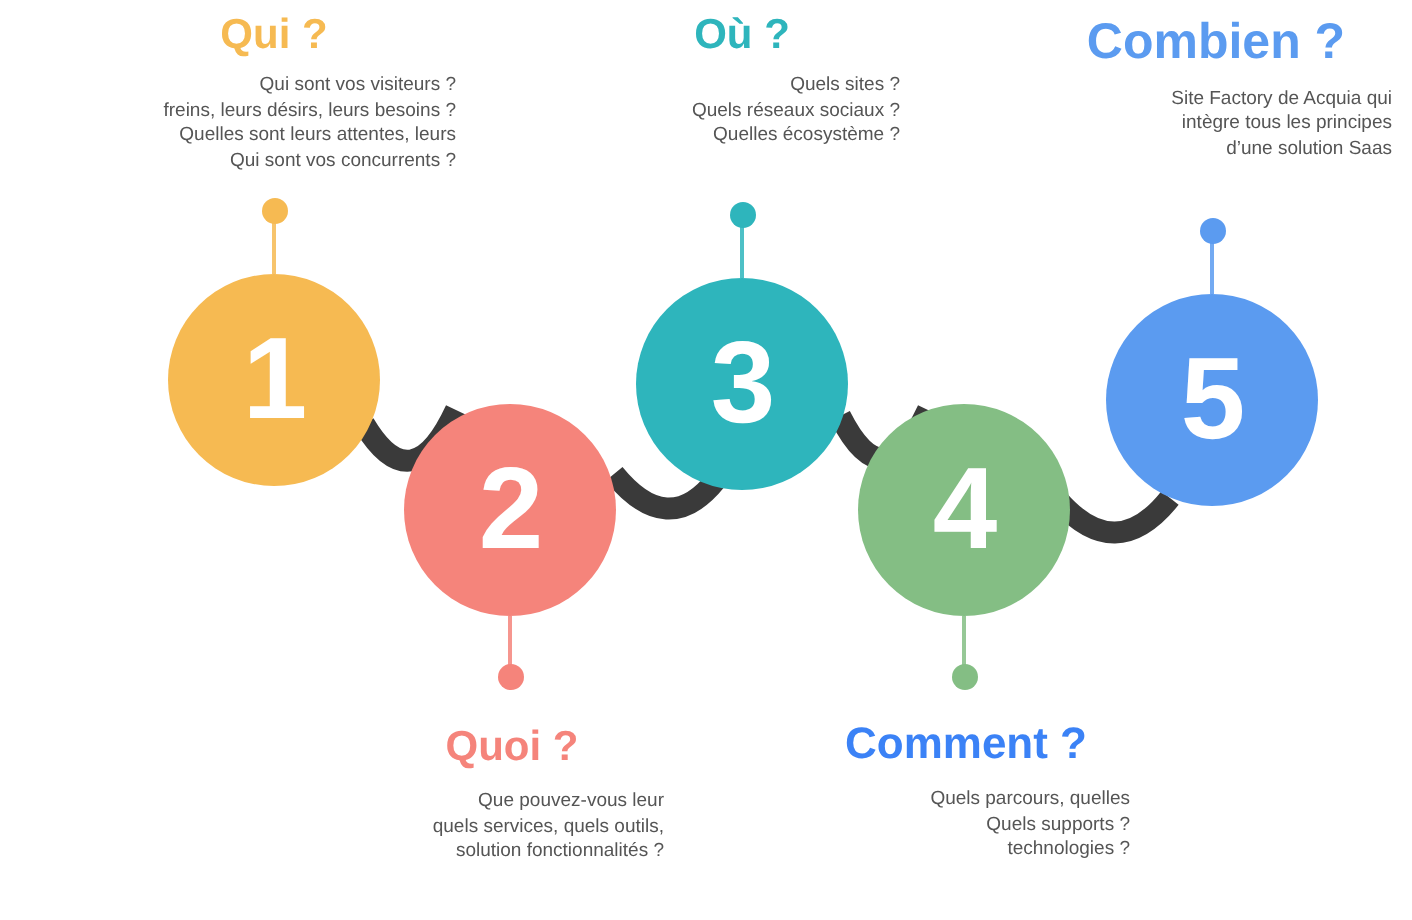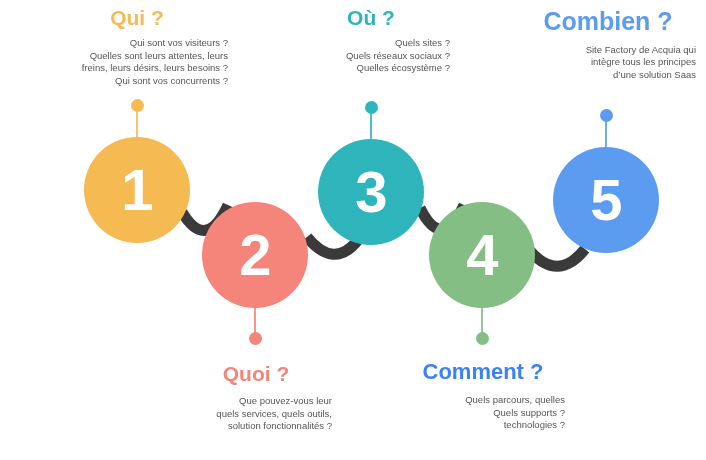--- a/index.html
+++ b/index.html
@@ -113,22 +113,22 @@
     <path d="M 158 212 Q 182 252 204 205" fill="none" stroke="#3a3a3a" stroke-width="11" stroke-linecap="butt"></path>
     <path d="M 283 237 Q 310 270 334 240" fill="none" stroke="#3a3a3a" stroke-width="11" stroke-linecap="butt"></path>
     <path d="M 396 208 Q 418 252 440 205" fill="none" stroke="#3a3a3a" stroke-width="11" stroke-linecap="butt"></path>
     <path d="M 505 250 Q 534 283 561 249" fill="none" stroke="#3a3a3a" stroke-width="11" stroke-linecap="butt"></path>
   </svg>
 
   <div class="block" id="block-1">
     <div class="block-title" style="color: rgb(246, 186, 82);">Qui ?</div>
     <div class="block-body" style="color: rgb(85, 85, 85);">
       <span>Qui sont vos visiteurs ?</span>
+      <span>freins, leurs désirs, leurs besoins ?</span>
       <span>Quelles sont leurs attentes, leurs</span>
-      <span>freins, leurs désirs, leurs besoins ?</span>
       <span>Qui sont vos concurrents ?</span>
     </div>
   </div>
   <div class="node" id="node-1" style="left: 60px; top: 137px; background: rgb(246, 186, 82);">
     <div class="pin up">
       <div class="pin-stem" style="background: rgb(246, 186, 82);"></div>
       <div class="pin-dot" style="background: rgb(246, 186, 82);"></div>
     </div>
     <div class="node-number">1</div>
   </div>

